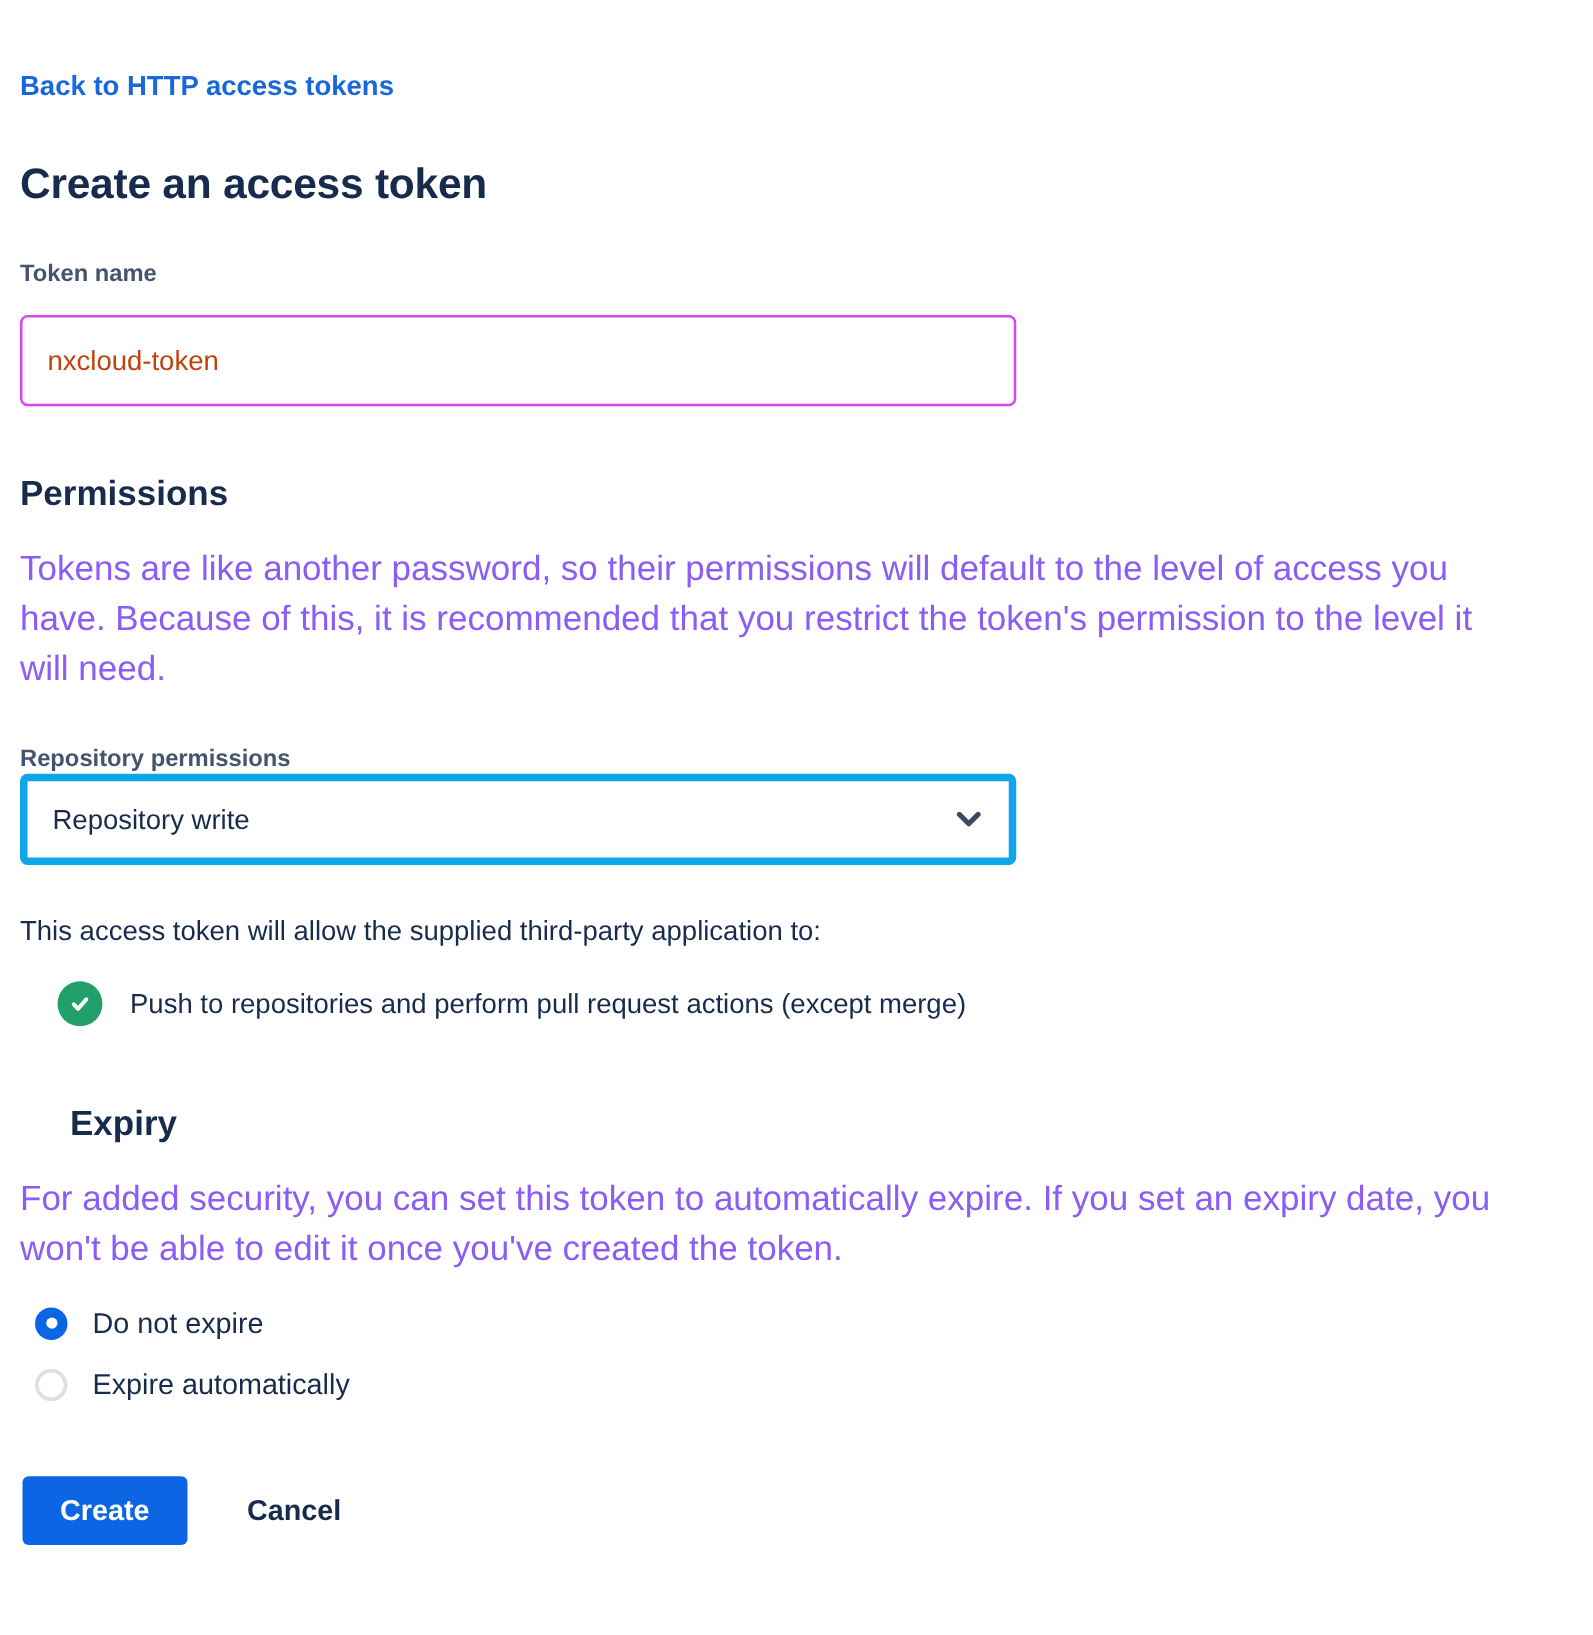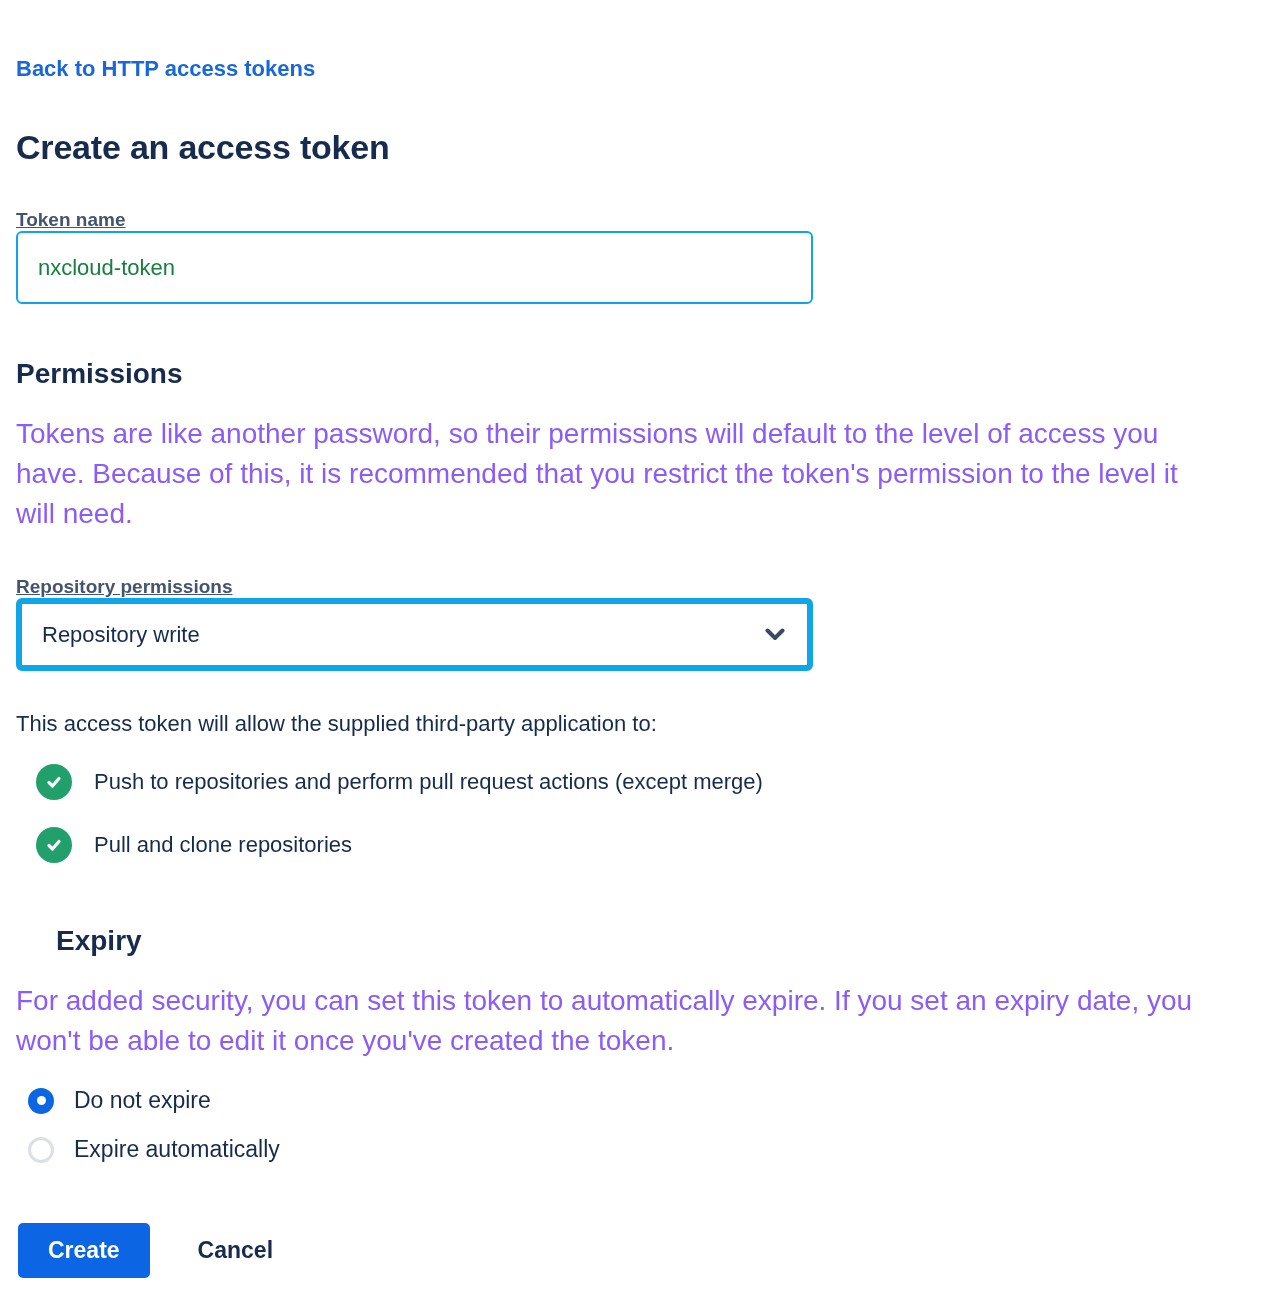--- a/index.html
+++ b/index.html
@@ -29,33 +29,32 @@
     font-weight: 700;
     color: #172B4D;
     letter-spacing: -0.2px;
   }
   .field-label {
     display: block;
     margin-top: 42px;
     font-size: 19px;
     font-weight: 700;
     color: #44546F;
-    text-decoration: underline;
   }
   .text-input {
     display: block;
-    margin-top: 0;
+    margin-top: 21px;
     width: 797px;
     height: 73px;
-    border: 2px solid #0ea5e9;
+    border: 2px solid #d946ef;
     border-radius: 6px;
     padding: 0 20px;
     font-family: "Liberation Sans", sans-serif;
     font-size: 22px;
-    color: #15803d;
+    color: #c2410c;
     outline: none;
     background: #ffffff;
   }
   h2.section-heading {
     margin: 54px 0 0 0;
     font-size: 28px;
     font-weight: 700;
     color: #172B4D;
   }
   h2.expiry-heading { margin-top: 62px; margin-left: 40px; }
@@ -85,21 +84,21 @@
     height: 13px;
     display: block;
   }
   .allow-intro {
     margin: 40px 0 0 0;
     font-size: 22px;
     color: #172B4D;
   }
   .check-list {
     list-style: none;
-    margin: 0;
+    margin: 10px;
     padding: 0 0 0 20px;
   }
   .check-row {
     display: flex;
     align-items: center;
     gap: 22px;
     margin-top: 27px;
   }
   .check-circle {
     flex: 0 0 auto;
@@ -211,28 +210,20 @@
   <p class="allow-intro">This access token will allow the supplied third-party application to:</p>
 
   <ul class="check-list">
     <li class="check-row">
       <span class="check-circle">
         <svg width="20" height="20" viewBox="0 0 20 20">
           <polyline points="5,10.5 8.5,14 15,6.5" fill="none" stroke="#ffffff" stroke-width="3.2" stroke-linecap="round" stroke-linejoin="round"></polyline>
         </svg>
       </span>
       <span class="check-text">Push to repositories and perform pull request actions (except merge)</span>
-    </li>
-    <li class="check-row">
-      <span class="check-circle">
-        <svg width="20" height="20" viewBox="0 0 20 20">
-          <polyline points="5,10.5 8.5,14 15,6.5" fill="none" stroke="#ffffff" stroke-width="3.2" stroke-linecap="round" stroke-linejoin="round"></polyline>
-        </svg>
-      </span>
-      <span class="check-text">Pull and clone repositories</span>
     </li>
   </ul>
 
   <h2 class="section-heading expiry-heading">Expiry</h2>
 
   <p class="body-text">For added security, you can set this token to automatically expire. If you set an expiry date, you won't be able to edit it once you've created the token.</p>
 
   <div class="radio-group">
     <div class="radio-row">
       <span class="radio selected"></span>

